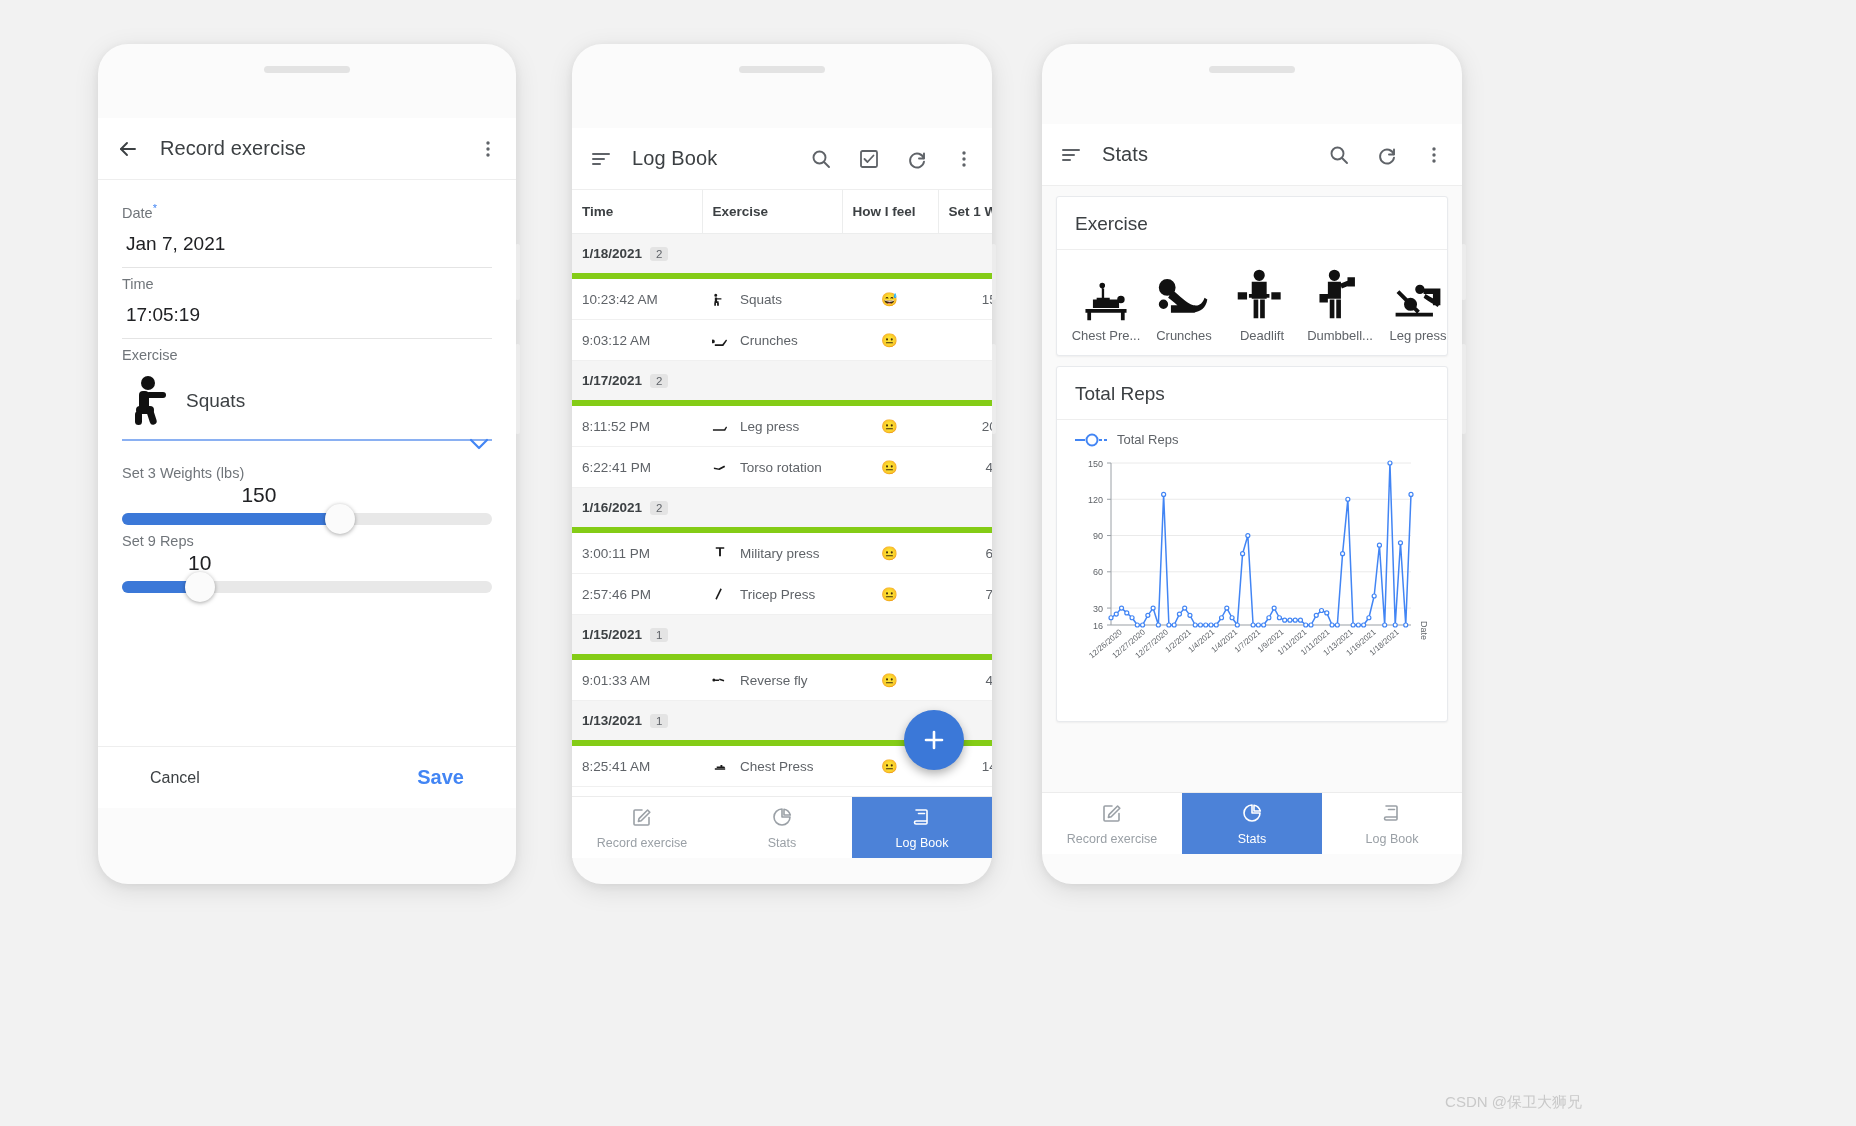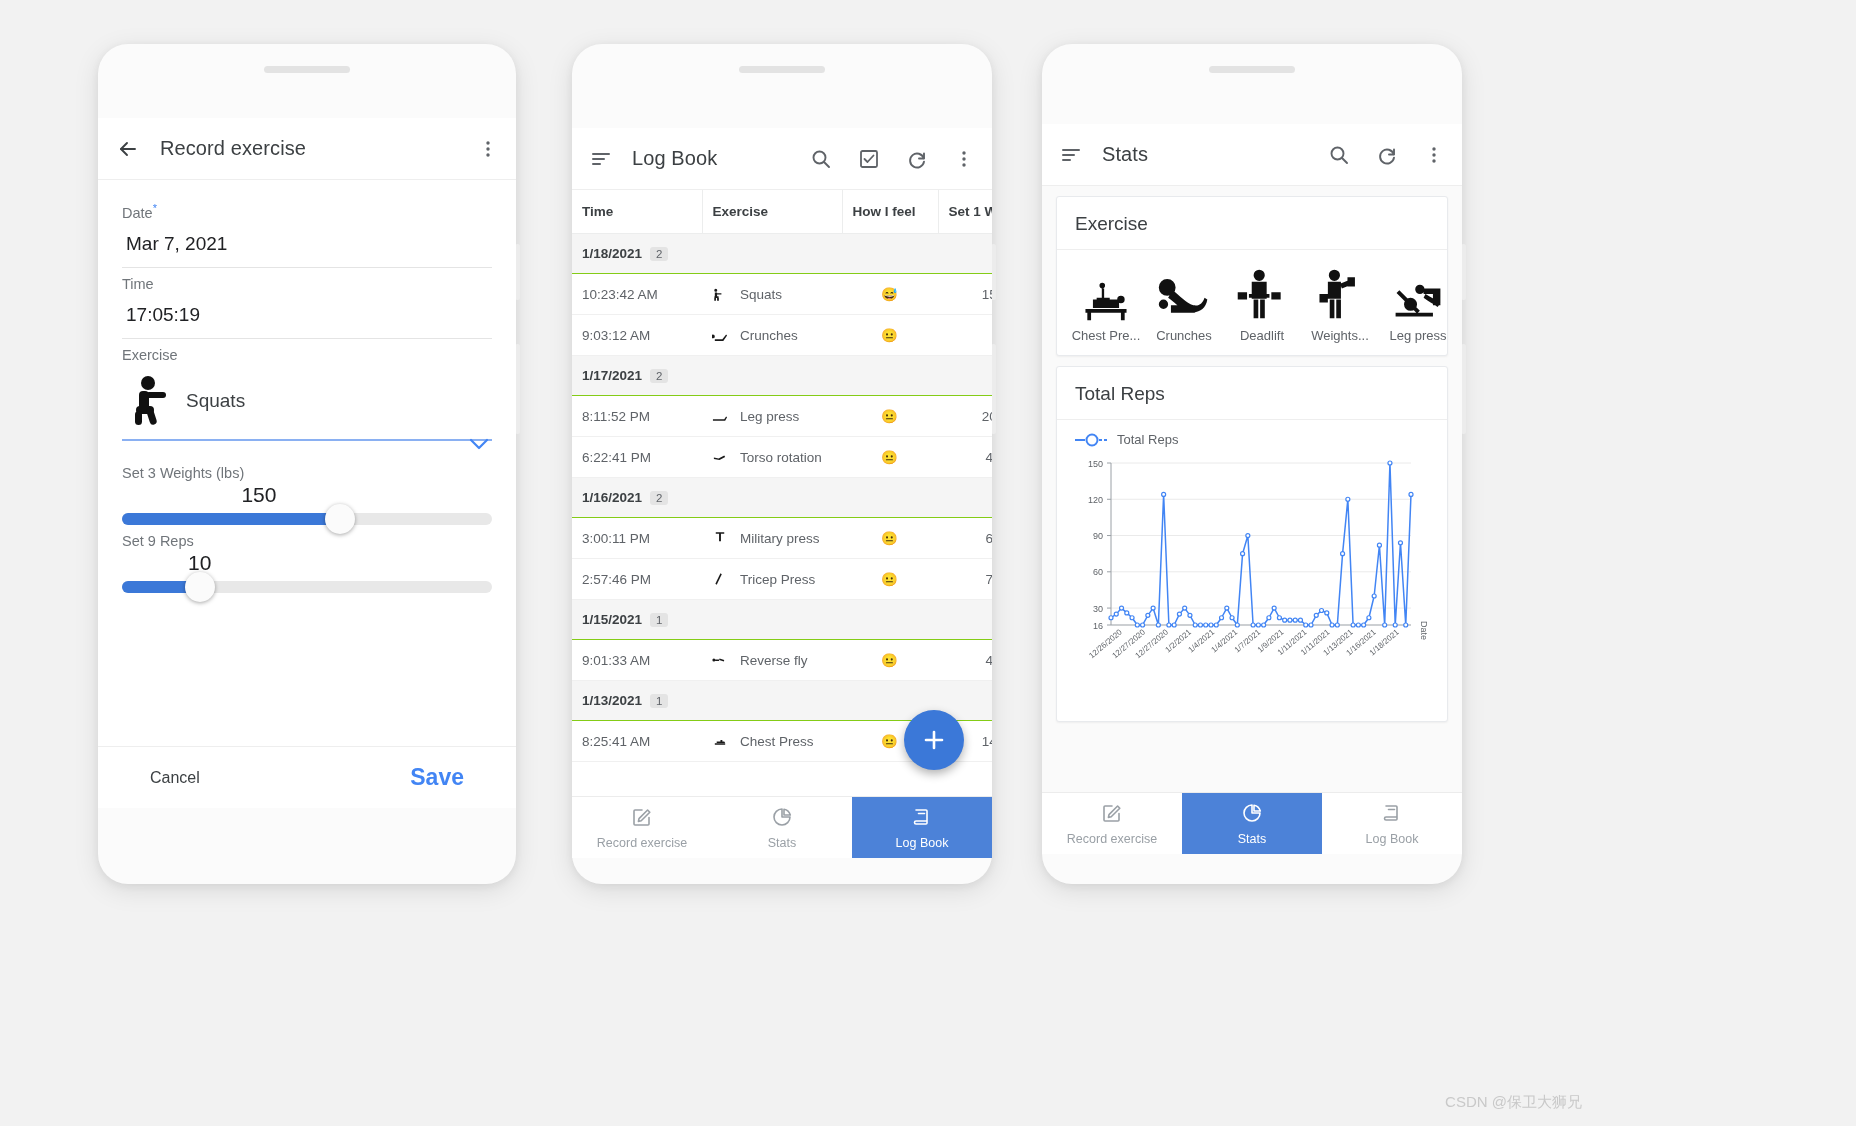--- a/index.html
+++ b/index.html
@@ -67,39 +67,39 @@
     position: absolute; top: 50%; width: 30px; height: 30px; border-radius: 50%;
     background: #fbfbfb; transform: translate(-50%,-50%);
     box-shadow: 0 1px 4px rgba(0,0,0,.35);
   }
   .actions {
     position: absolute; left: 0; right: 0; bottom: 0; height: 62px;
     display: flex; align-items: center; justify-content: space-between;
     padding: 0 52px; background: #fff; border-top: 1px solid #eeeeee;
   }
   .actions .cancel { font-size: 16px; color: #3c4043; }
-  .actions .save { font-size: 23px; color: #4285f4; font-weight: bold; }
+  .actions .save { font-size: 20px; color: #4285f4; font-weight: bold; }
 
   
   #p2 { left: 572px; top: 44px; width: 420px; height: 840px; }
   #p2 .screen { top: 84px; height: 730px; }
   .toolbar-icons { display: flex; align-items: center; gap: 26px; }
   table.log { width: 100%; border-collapse: collapse; table-layout: fixed; }
   table.log th {
     font-size: 13.5px; color: #3c4043; text-align: left; font-weight: bold;
     padding: 14px 10px; border-bottom: 1px solid #eceded; border-right: 1px solid #eceded;
     background: #fff; white-space: nowrap; overflow: hidden;
   }
   table.log td {
     font-size: 13.5px; color: #5f6368; padding: 12px 10px;
     border-bottom: 1px solid #f0f0f0; white-space: nowrap; overflow: hidden;
   }
   tr.group td {
     background: #f5f5f5; font-size: 13.5px; font-weight: bold; color: #3c4043;
-    border-bottom: 1px solid #84cc16;
+    border-bottom: 6px solid #84cc16;
   }
   .count-badge {
     display: inline-block; background: #e4e4e4; color: #5f6368; border-radius: 3px;
     font-size: 11.5px; padding: 1px 6px; margin-left: 8px; font-weight: normal;
   }
   .ex-cell { display: flex; align-items: center; gap: 12px; }
   .mini-ico { width: 16px; height: 16px; display: inline-flex; align-items: center; justify-content: center; color: #1a1a1a; }
   .emoji { font-size: 16px; }
   .fab {
     position: absolute; right: 28px; bottom: 88px; width: 60px; height: 60px;
@@ -162,21 +162,21 @@
           </svg>
         </span>
       </div>
 
       <div class="form">
 
         <div class="field">
           <div class="flabel">
             <span>Date</span><span class="req">*</span>
           </div>
-          <div class="fvalue">Mar 7, 2021</div>
+          <div class="fvalue">Jan 7, 2021</div>
         </div>
 
         <div class="field">
           <div class="flabel">Time</div>
           <div class="fvalue">17:05:19</div>
         </div>
 
         <div class="field">
           <div class="flabel">Exercise</div>
           <div class="fvalue active" style="padding-bottom:4px;">
@@ -527,21 +527,21 @@
                 </svg>
               </div>
               <div class="cap">Deadlift</div>
             </div>
             <div class="exitem">
               <div class="art">
                 <svg width="62" height="56" viewBox="0 0 56 60">
                   <path d="M22 4a6 6 0 1 1 0 12 6 6 0 0 1 0-12zM15 17h14v18H15zM28 19l10-4 2 5-10 4zM36 12h8v10h-8zM6 30h9v9H6zM17 36h5v20h-5zM24 36h5v20h-5z" fill="#111"></path>
                 </svg>
               </div>
-              <div class="cap">Weights...</div>
+              <div class="cap">Dumbbell...</div>
             </div>
             <div class="exitem">
               <div class="art">
                 <svg width="62" height="56" viewBox="0 0 56 60">
                   <path d="M4 50h40v4H4zM8 26l22 22-3 3L5 29zM30 20a5 5 0 1 1 0 10 5 5 0 0 1 0-10zM20 34a7 7 0 1 1 0 14 7 7 0 0 1 0-14zM34 24h18v6H34zM44 28h8v14h-8zM36 30c6 4 12 6 16 10l-3 4c-5-4-10-6-15-10z" fill="#111"></path>
                 </svg>
               </div>
               <div class="cap">Leg press</div>
             </div>
           </div>

